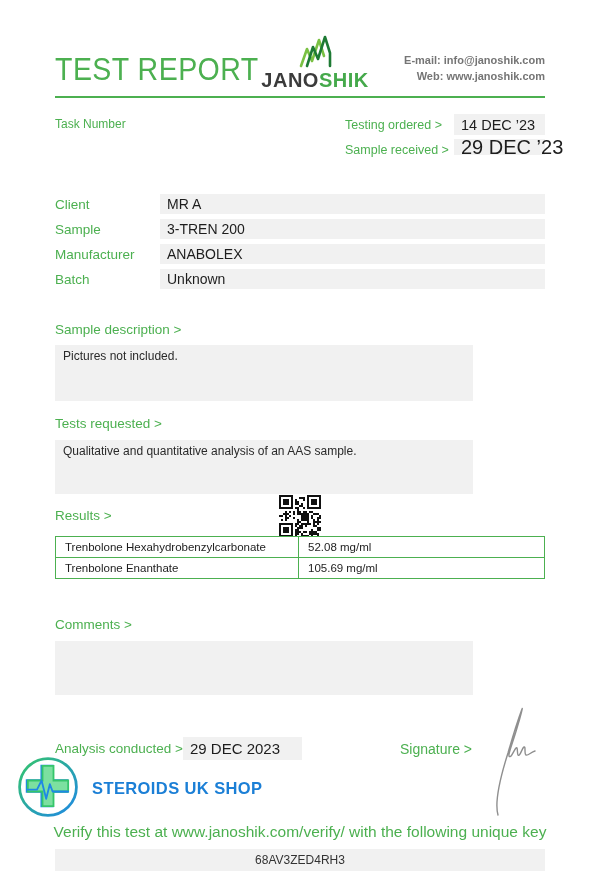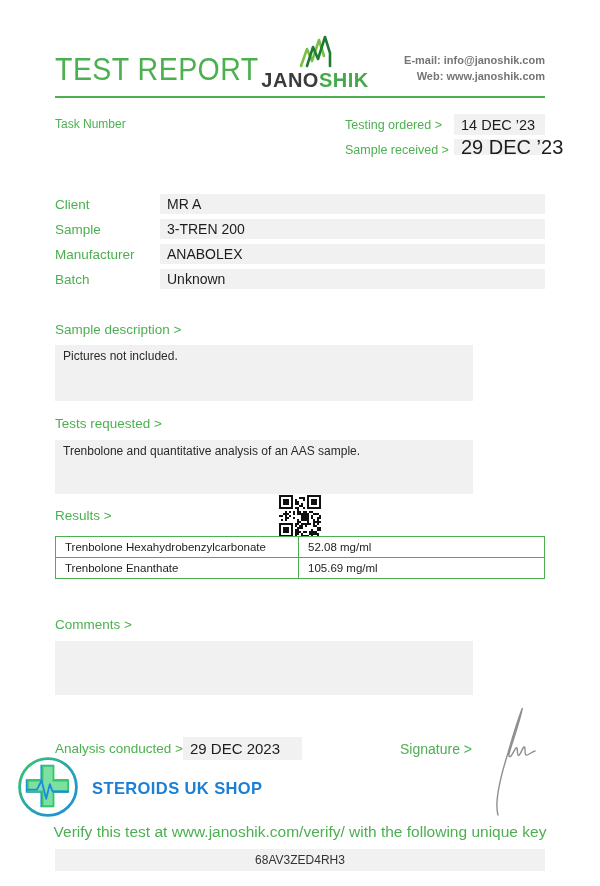--- a/index.html
+++ b/index.html
@@ -110,21 +110,21 @@
   <div class="abs label info-row-label" style="top:272px">Batch</div>
   <div class="abs valuebox info-row-value" style="top:269px">Unknown</div>
 
   <div class="abs section-heading" style="top:322px">Sample description &gt;</div>
   <div class="abs graybox" style="top:345px; height:56px">
     <span>Pictures not included.</span>
   </div>
 
   <div class="abs section-heading" style="top:416px">Tests requested &gt;</div>
   <div class="abs graybox" style="top:440px; height:54px">
-    <span>Trenbolone and quantitative analysis of an AAS sample.</span>
+    <span>Qualitative and quantitative analysis of an AAS sample.</span>
   </div>
 
   <svg class="abs qr" id="qr-svg" width="42" height="42" viewBox="0 0 21 21" shape-rendering="crispEdges">
       <rect x="0" y="0" width="1" height="1" fill="#111"></rect>
       <rect x="1" y="0" width="1" height="1" fill="#111"></rect>
       <rect x="2" y="0" width="1" height="1" fill="#111"></rect>
       <rect x="3" y="0" width="1" height="1" fill="#111"></rect>
       <rect x="4" y="0" width="1" height="1" fill="#111"></rect>
       <rect x="5" y="0" width="1" height="1" fill="#111"></rect>
       <rect x="6" y="0" width="1" height="1" fill="#111"></rect>

